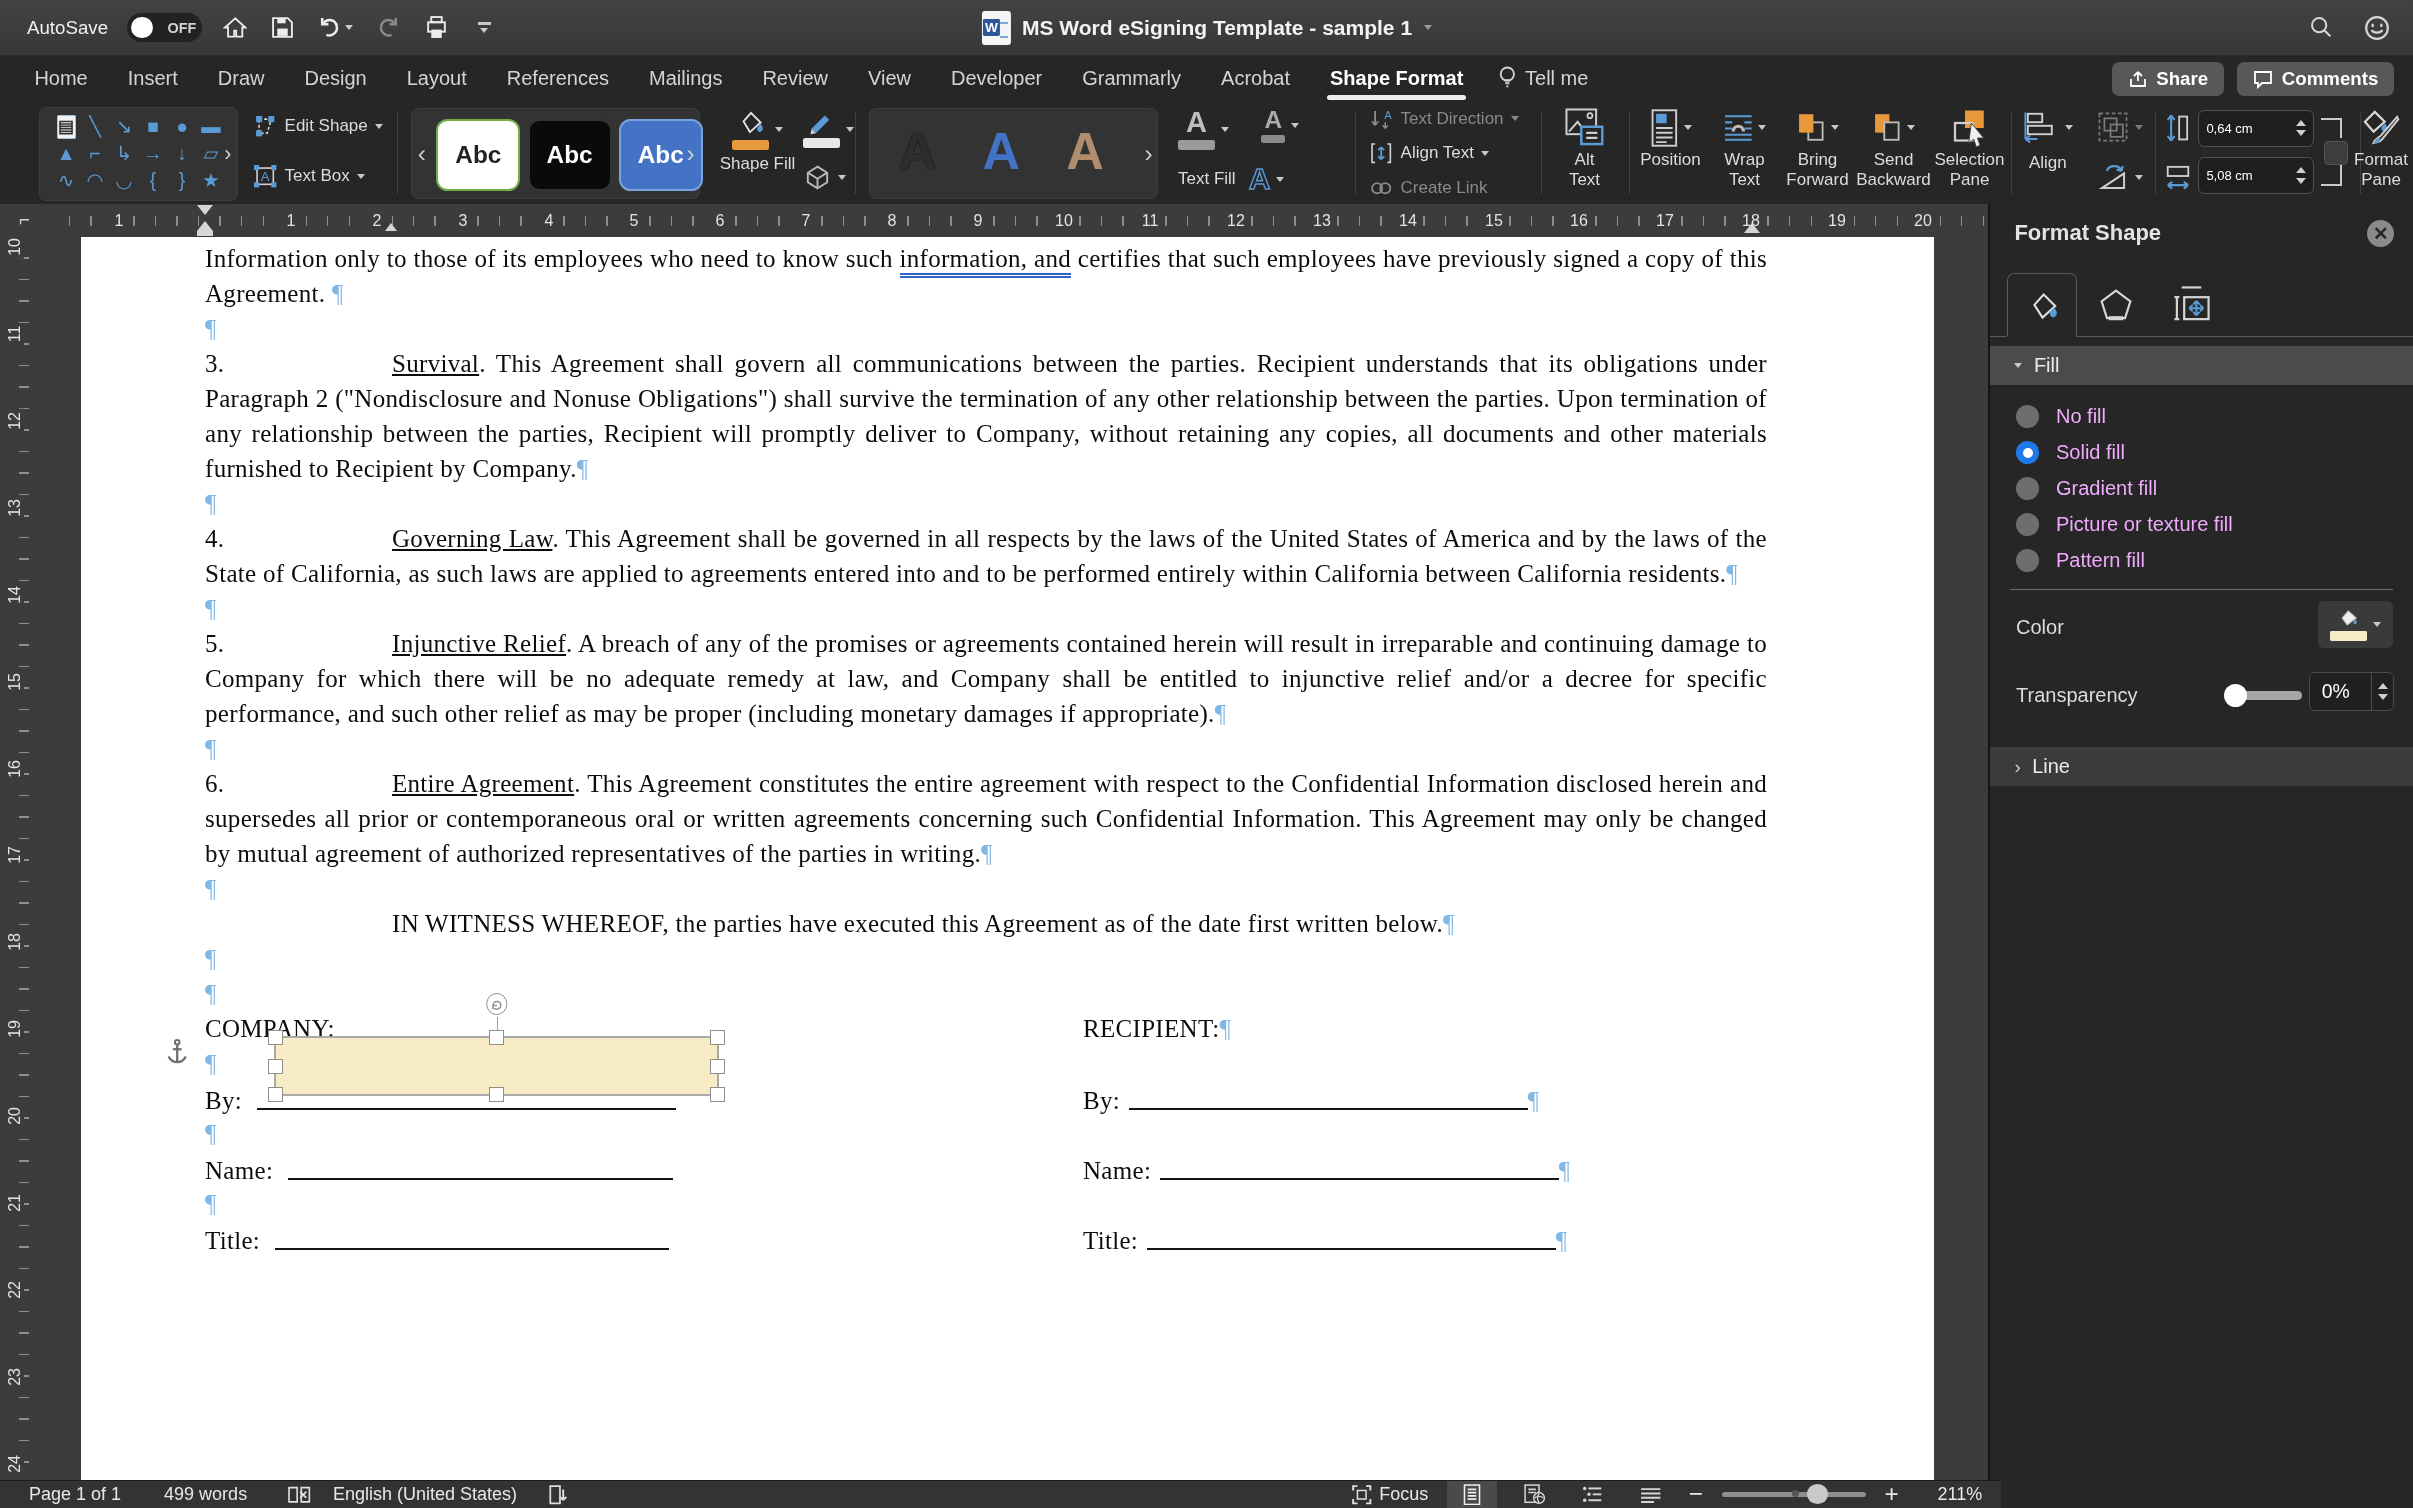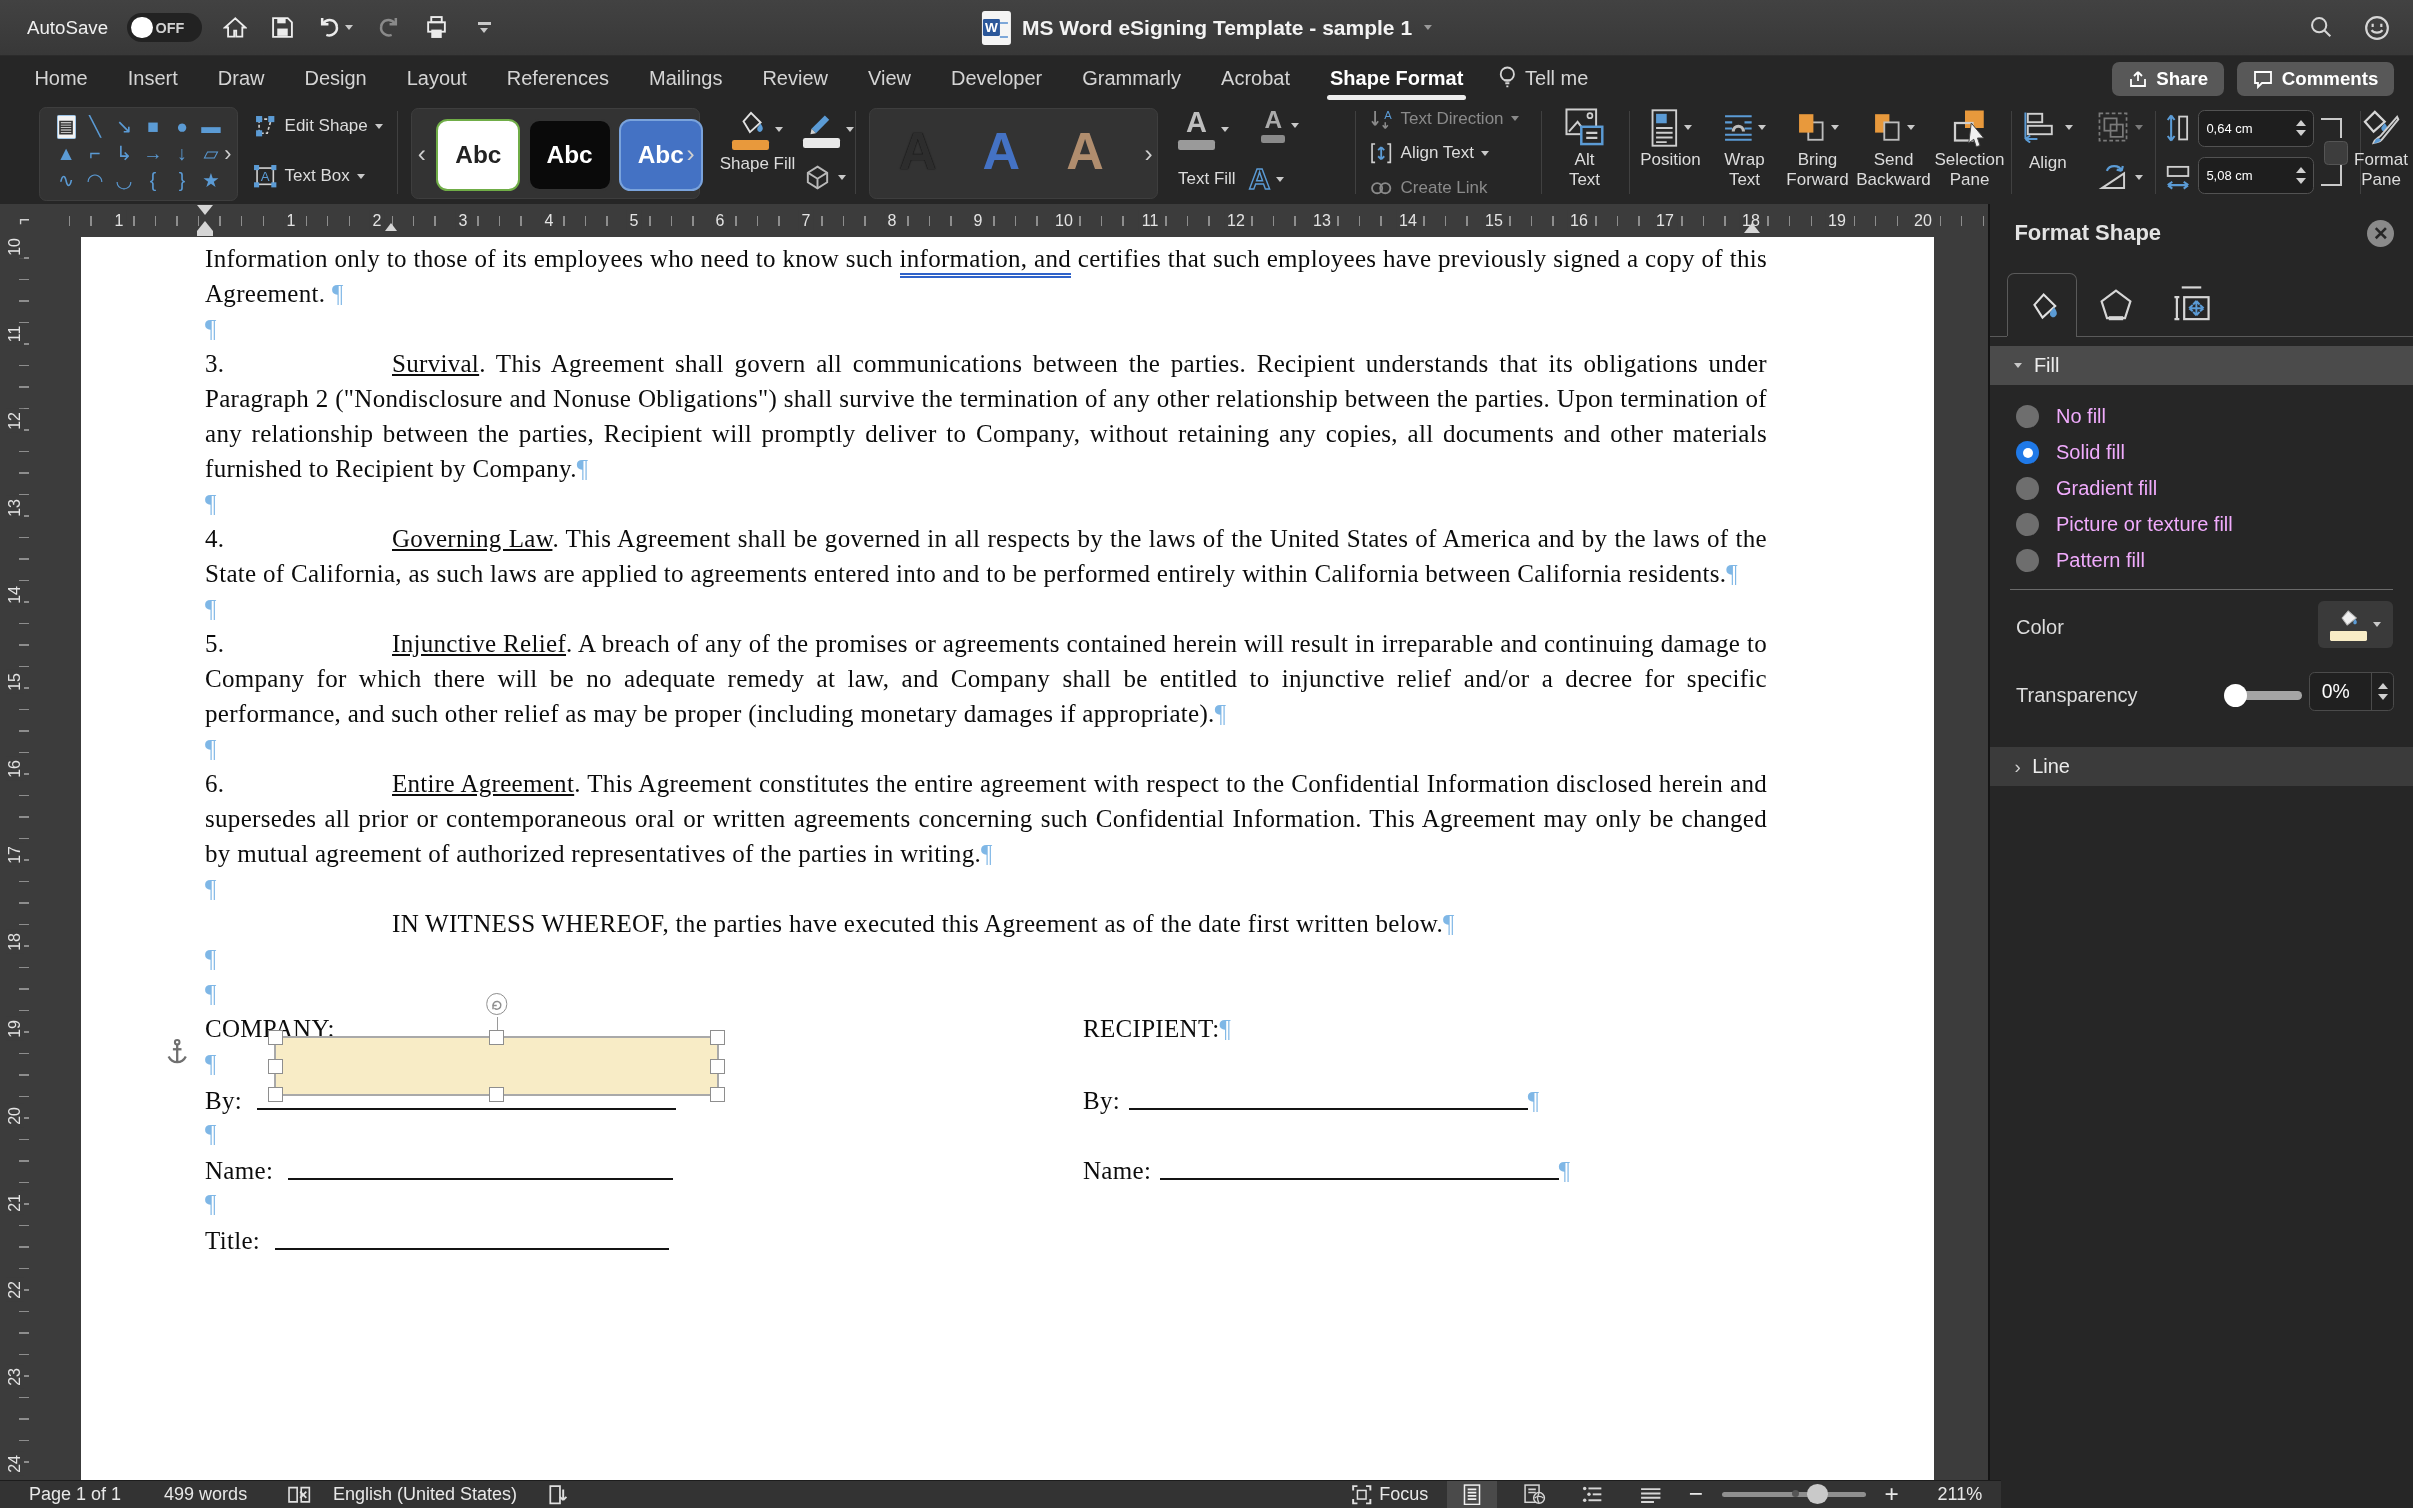--- a/index.html
+++ b/index.html
@@ -7,21 +7,21 @@
        font-family:"Liberation Sans",sans-serif;color:#e6e6e6;-webkit-font-smoothing:antialiased;}
   .abs{position:absolute;}
   .row{display:flex;align-items:center;}
   .col{display:flex;flex-direction:column;align-items:center;}
 
   
   #titlebar{position:absolute;left:0;top:0;width:2413px;height:55px;
     background:linear-gradient(#424242,#383838);border-bottom:1.4px solid #2b2b2b;}
   .tb-left{position:absolute;left:27px;top:0;height:55px;display:flex;align-items:center;gap:18.7px;}
   .autosave-lbl{font-size:18.7px;color:#f0f0f0;}
-  .as-pill{width:75px;height:29px;border-radius:16px;background:#222;display:flex;align-items:center;gap:3px;padding:0 4.3px;box-sizing:border-box;}
+  .as-pill{width:75px;height:29px;border-radius:16px;background:#222;display:flex;align-items:center;gap:15px;padding:0 4.3px;box-sizing:border-box;}
   .as-knob{width:21.5px;height:21.5px;border-radius:50%;background:#fff;}
   .as-off{font-size:14.4px;font-weight:bold;color:#d2d2d2;}
   .tb-title{position:absolute;left:50%;top:0;transform:translateX(-50%);height:55px;display:flex;align-items:center;gap:11.5px;}
   .doc-ico{width:29px;height:34px;background:#f5f5f5;border-radius:2.9px;position:relative;}
   .doc-ico:before{content:"W";position:absolute;left:1.4px;top:8.6px;width:17px;height:17px;background:#2b579a;color:#fff;
     font-size:13.6px;font-weight:bold;display:flex;align-items:center;justify-content:center;border-radius:1.4px;}
   .doc-ico:after{content:"";position:absolute;right:2.9px;top:11.5px;width:7.2px;height:11.5px;
     border-top:2.2px solid #7da7d9;border-bottom:2.2px solid #7da7d9;}
   .tb-title-text{font-size:21px;font-weight:bold;color:#f3f3f3;}
   .tb-right{position:absolute;right:21.5px;top:0;height:55px;display:flex;align-items:center;gap:27px;}
@@ -722,20 +722,21 @@
         <div class="sigrow"><span class="pilcrow">¶</span></div>
         <div class="sigrow">
           <span>Name:</span>
           <span class="uline" style="width:385px;margin-left:8.6px;"></span>
           <div class="sigright"><span>Name:</span><span class="uline" style="width:399px;margin-left:8.6px;"></span><span class="pilcrow">¶</span></div>
         </div>
         <div class="sigrow"><span class="pilcrow">¶</span></div>
         <div class="sigrow">
           <span>Title:</span>
           <span class="uline" style="width:394px;margin-left:8.6px;"></span>
+          <div class="sigright"><span>Title:</span><span class="uline" style="width:409px;margin-left:8.6px;"></span><span class="pilcrow">¶</span></div>
         </div>
 
       </div>
     </div>
   </div>
 
   <div id="pane">
     <span class="pane-title">Format Shape</span>
     <div class="pane-close">✕</div>
 

